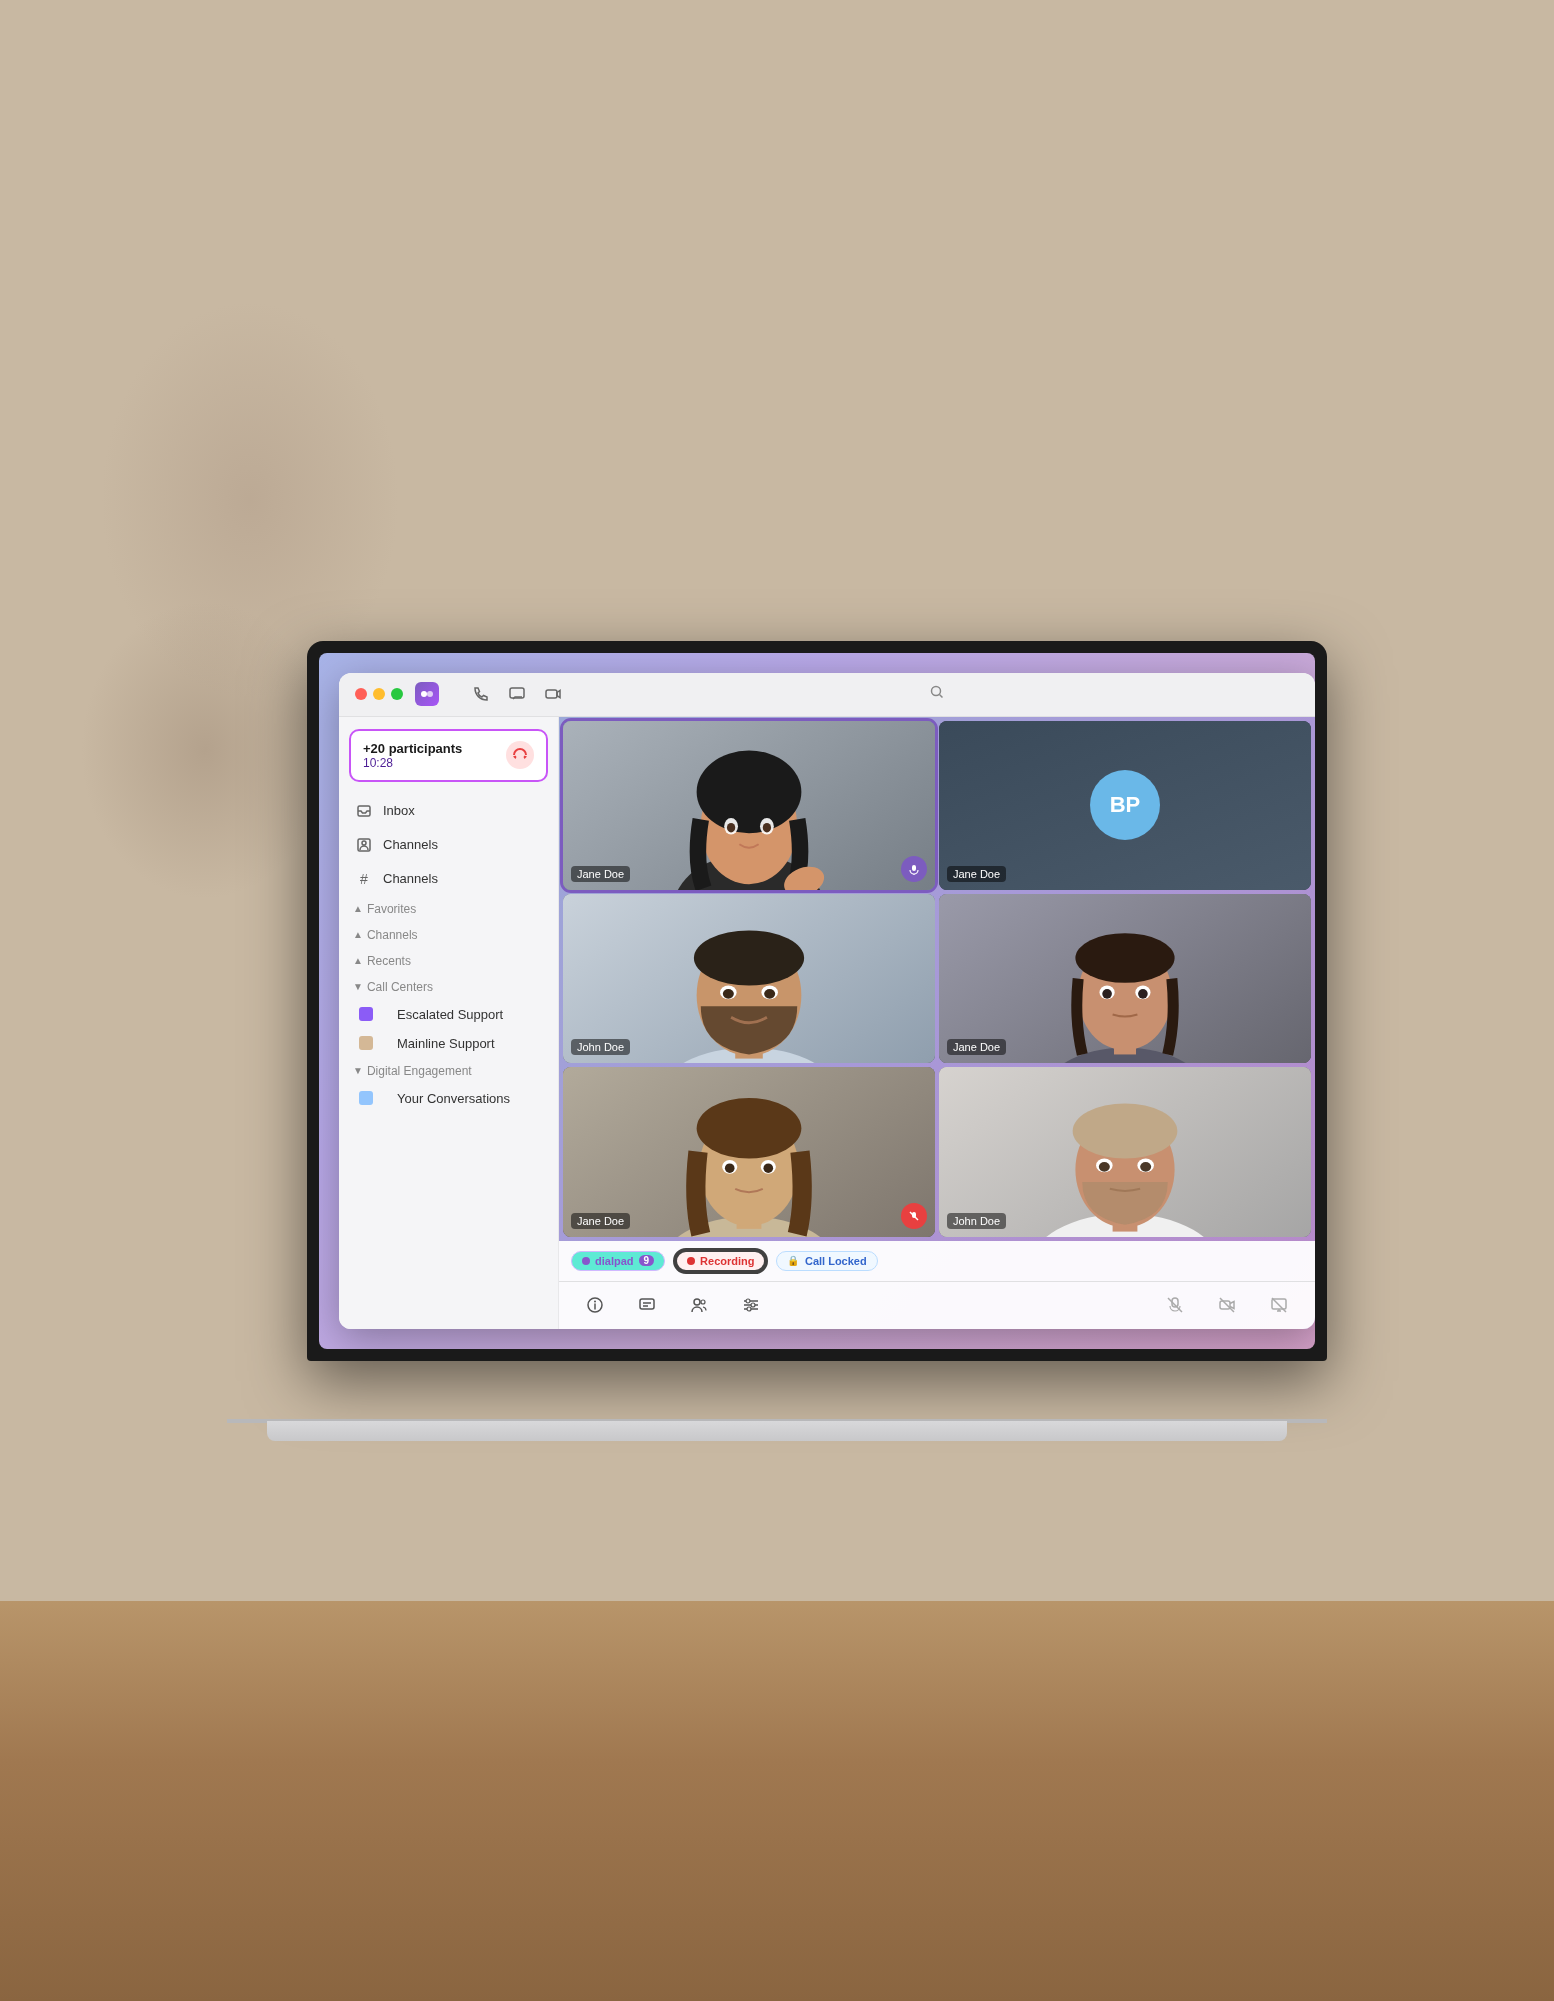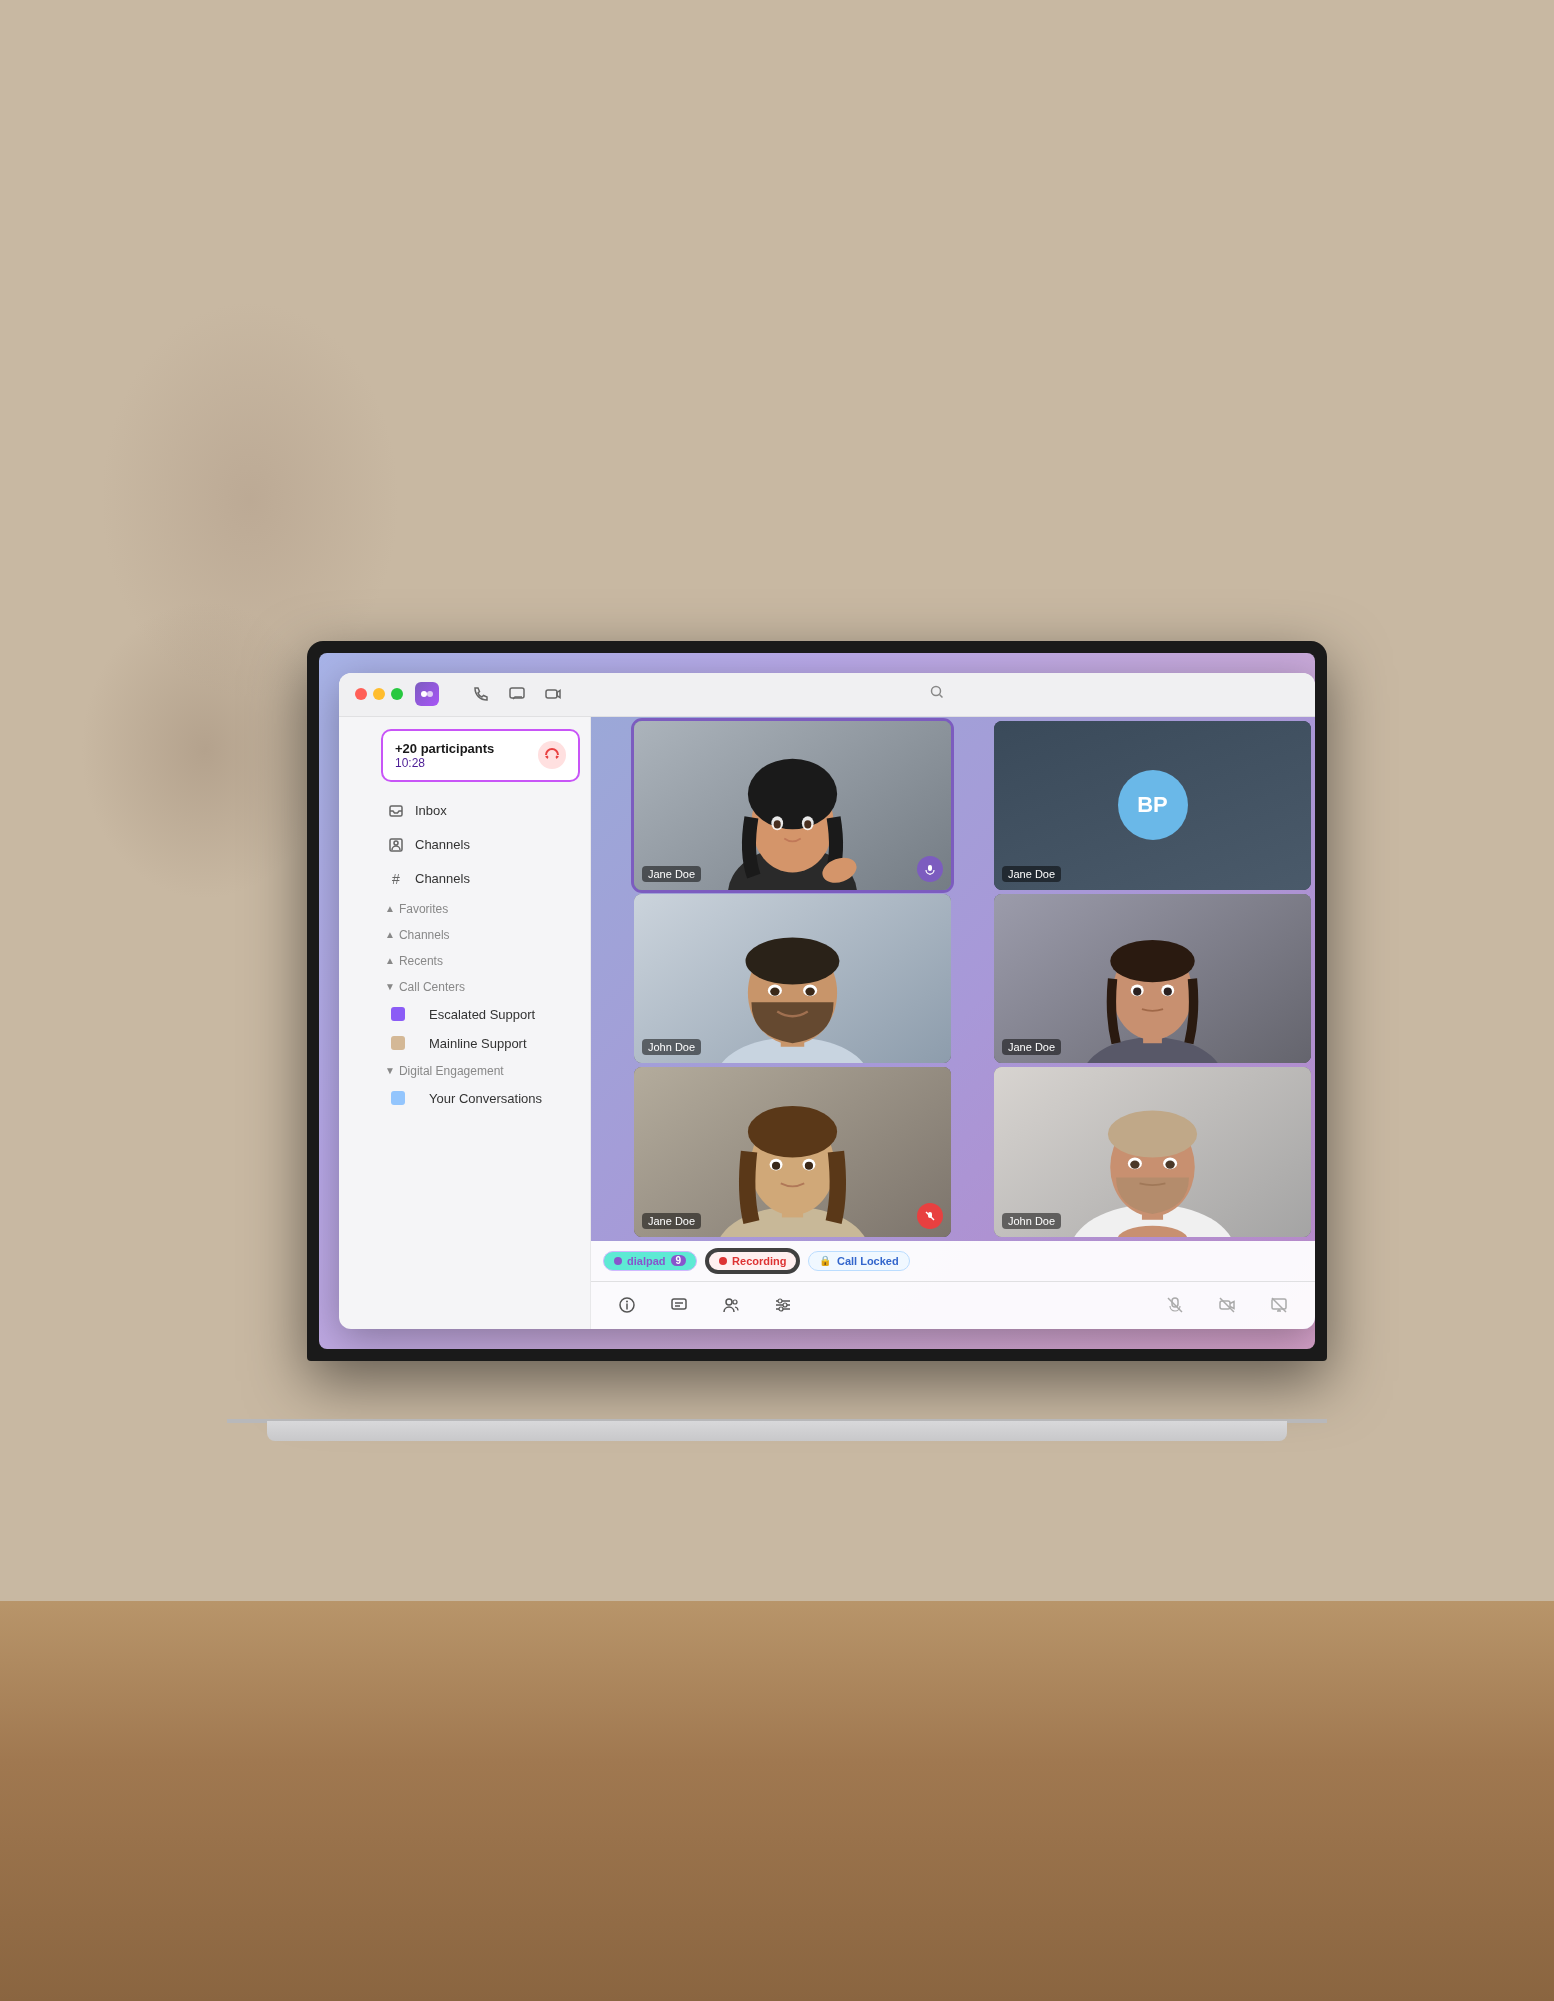--- a/index.html
+++ b/index.html
@@ -162,21 +162,20 @@
     
     .sidebar {
       width: 220px;
       background: #f5f5f7;
       border-right: 1px solid #e8e8ea;
       display: flex;
       flex-direction: column;
       flex-shrink: 0;
       padding: 12px 0;
       overflow-y: auto;
-      margin-left: 32px;
     }
 
     .call-banner {
       margin: 0 10px 12px;
       padding: 10px 12px;
       border: 2px solid #c855f7;
       border-radius: 10px;
       background: white;
       display: flex;
       align-items: center;
@@ -271,21 +270,20 @@
       gap: 4px;
       padding: 4px;
       overflow: hidden;
     }
 
     .video-cell {
       position: relative;
       border-radius: 8px;
       overflow: hidden;
       background: #2a3040;
-      margin-left: 39px;
     }
 
     .video-cell.active-speaker {
       outline: 3px solid #7c5cbf;
     }
 
     .avatar-circle {
       width: 70px;
       height: 70px;
       border-radius: 50%;

